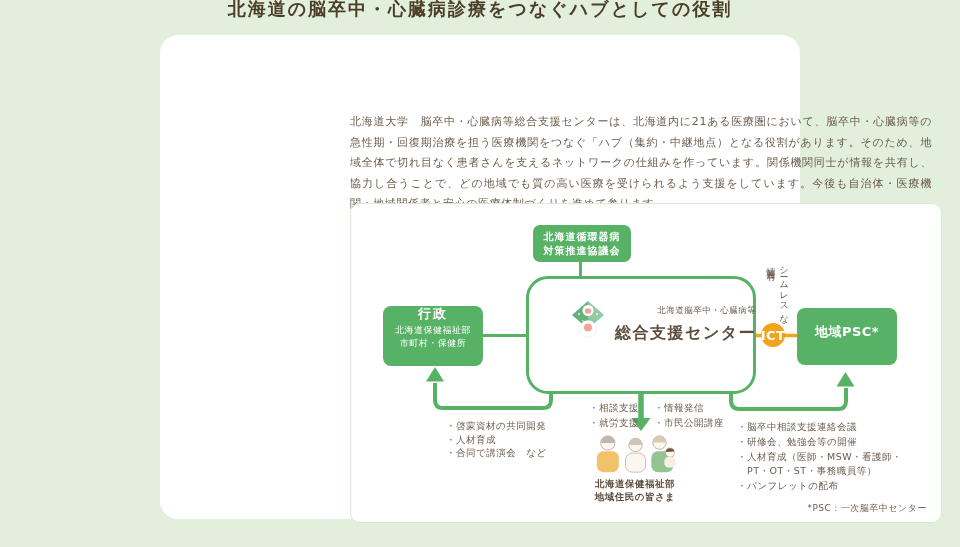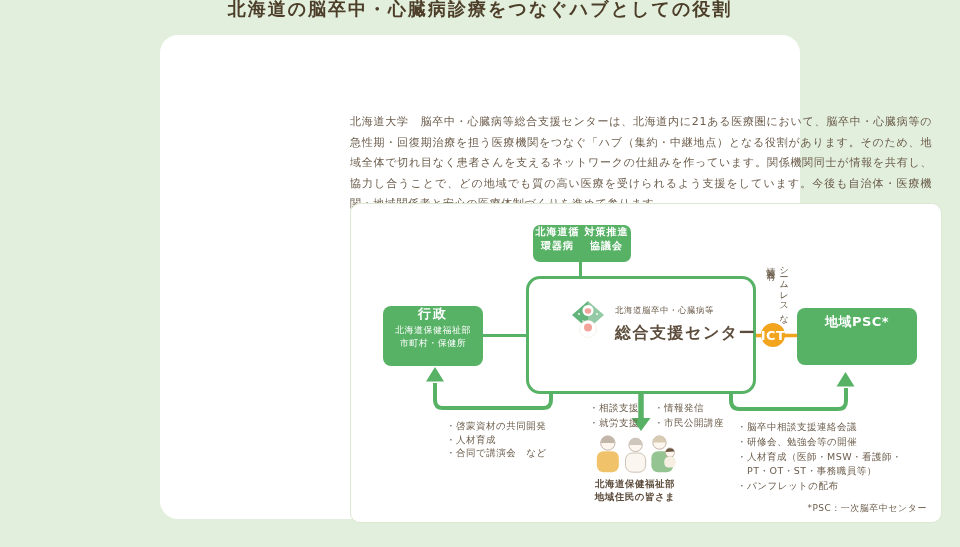--- a/index.html
+++ b/index.html
@@ -29,30 +29,30 @@
     border:1px solid var(--panel-border,#DBE9D3);border-radius:10px;
     background:#fff;box-sizing:border-box;
   }
   .panel *{box-sizing:border-box}
   .gbox{
     position:absolute;background:var(--green,#57B266);color:#fff;
     text-align:center;border-radius:8px;
   }
   .council{left:182px;top:21px;width:98px;height:37px;border-radius:7px;
     font-size:10px;font-weight:bold;line-height:14px;letter-spacing:1px;
-    display:flex;flex-direction:row;justify-content:center}
+    display:flex;flex-direction:column;justify-content:center}
   .gov{left:32px;top:102px;width:100px;height:60px;}
-  .psc{left:446px;top:104px;width:120px;height:57px;padding-top:6px}
+  .psc{left:446px;top:104px;width:100px;height:57px;padding-top:16px}
   .gbox .bx-title{font-size:13px;font-weight:bold;letter-spacing:2px;line-height:16px}
   .psc .bx-title{letter-spacing:0.5px}
   .gbox .bx-sub{font-size:9px;line-height:13px;margin-top:2px;letter-spacing:0.5px}
 
   .center-box{
     position:absolute;left:175px;top:72px;width:230px;height:118px;
-    background:#fff;border:3px solid var(--green,#57B266);border-radius:14px;
+    background:#fff;border:3px solid var(--green,#57B266);border-radius:22px;text-align:right;
   }
   .logo{position:absolute;left:42px;top:21px;width:34px;height:42px}
   .org{position:absolute;left:86px;top:26px;white-space:nowrap}
   .org-small{font-size:8.5px;letter-spacing:0.5px;color:var(--text-brown,#6B5C4B)}
   .org-large{font-size:16px;font-weight:bold;letter-spacing:1.5px;color:#5C4C3B;margin-top:6px}
   .center-notes{position:absolute;left:38px;top:63px;font-size:9px;line-height:13px;
     letter-spacing:0.4px;color:var(--note-green,#7AA287);white-space:nowrap}
   .center-notes .n2{padding-left:8px}
 
   .seamless{

